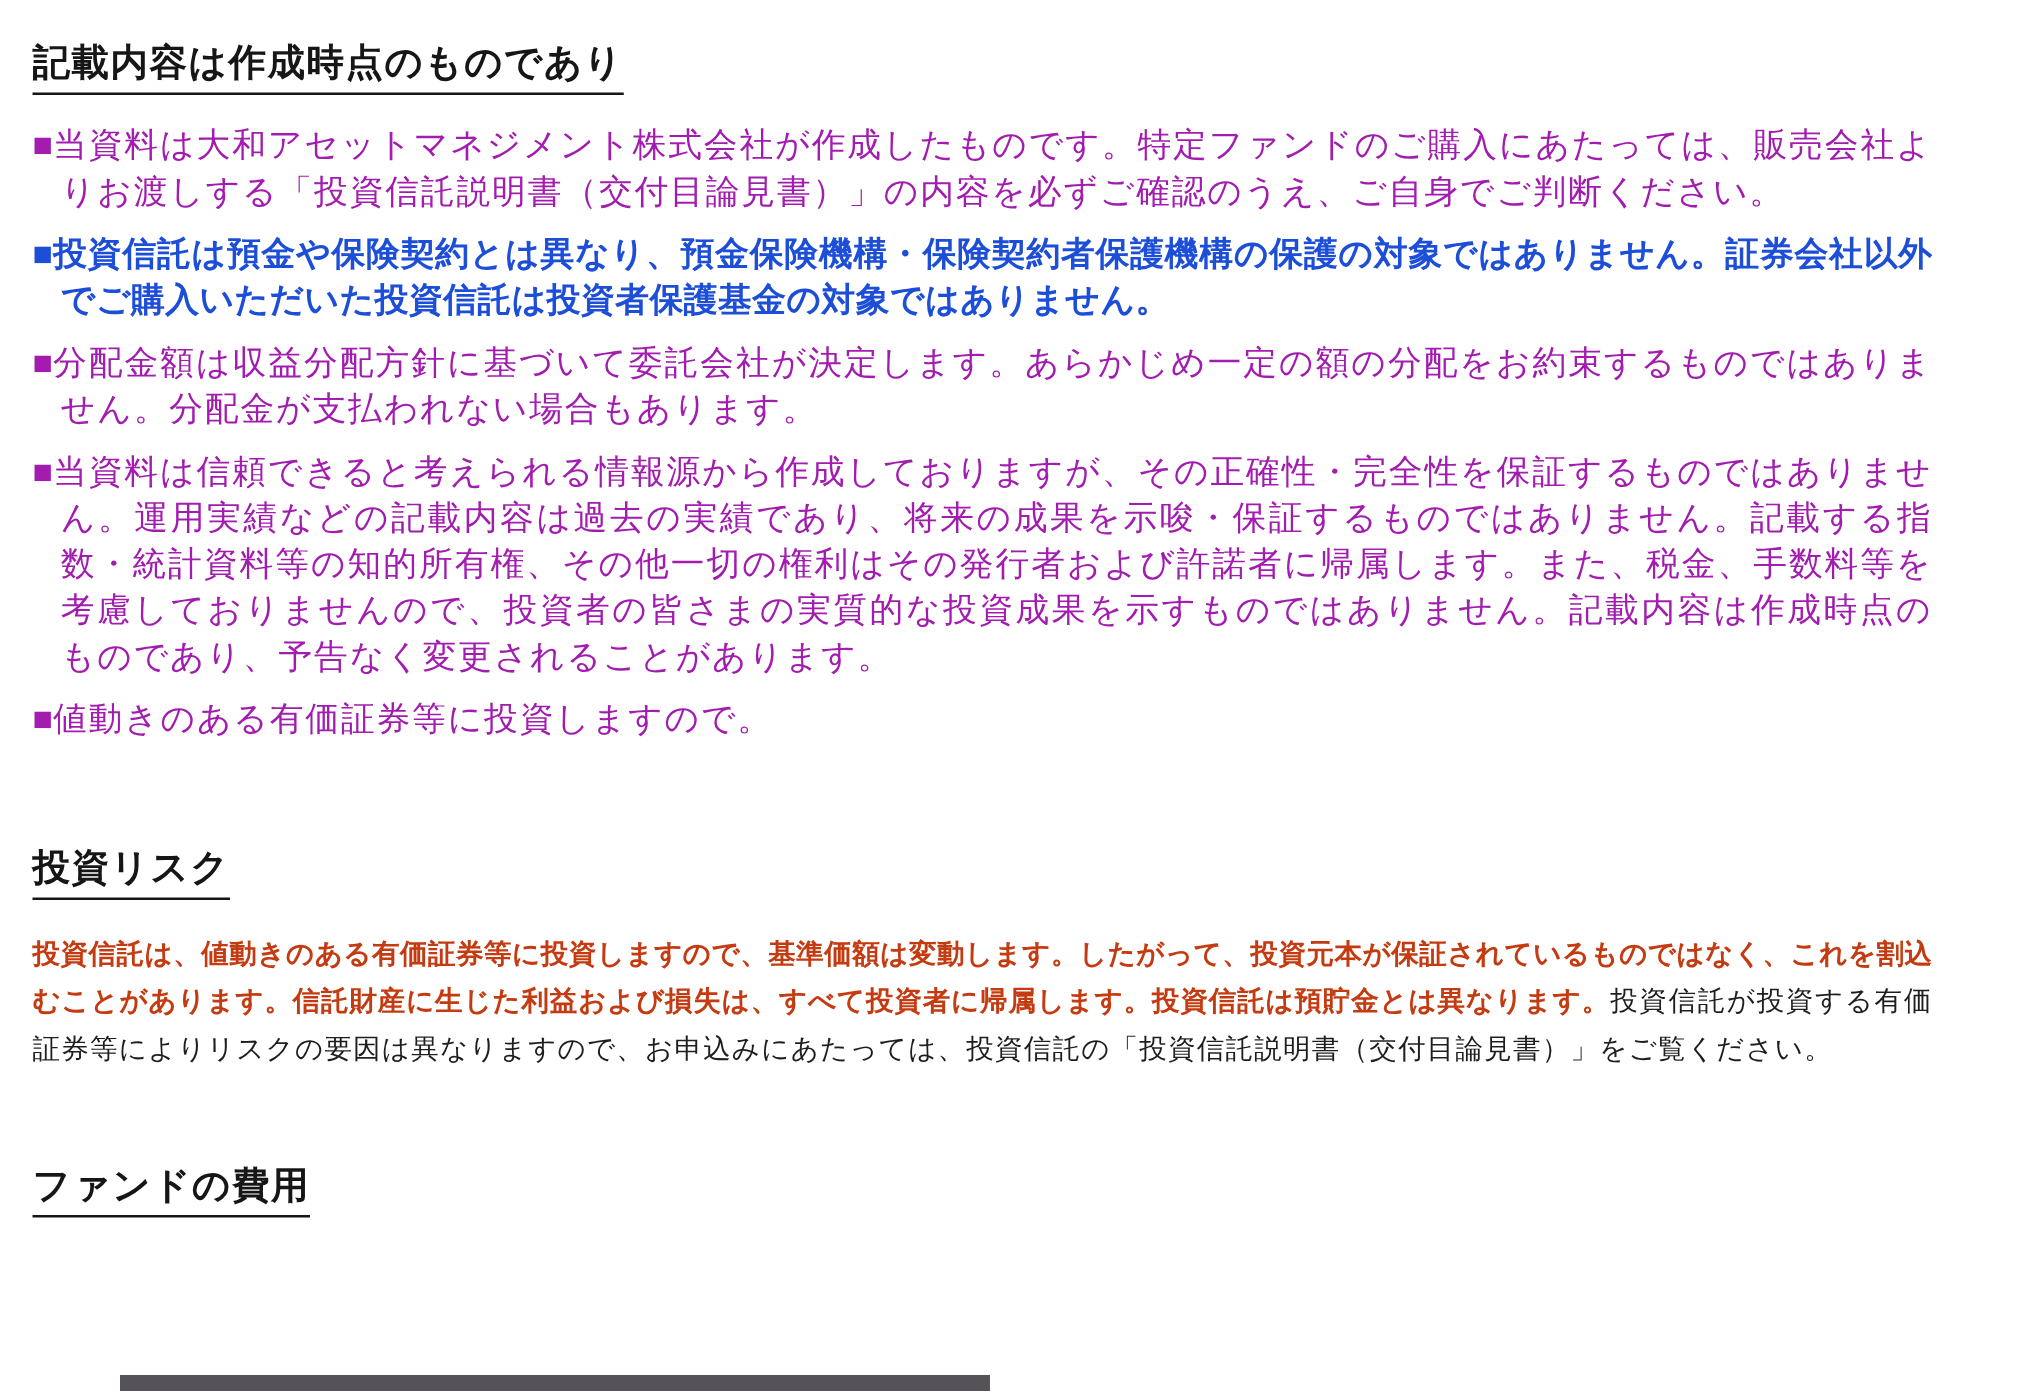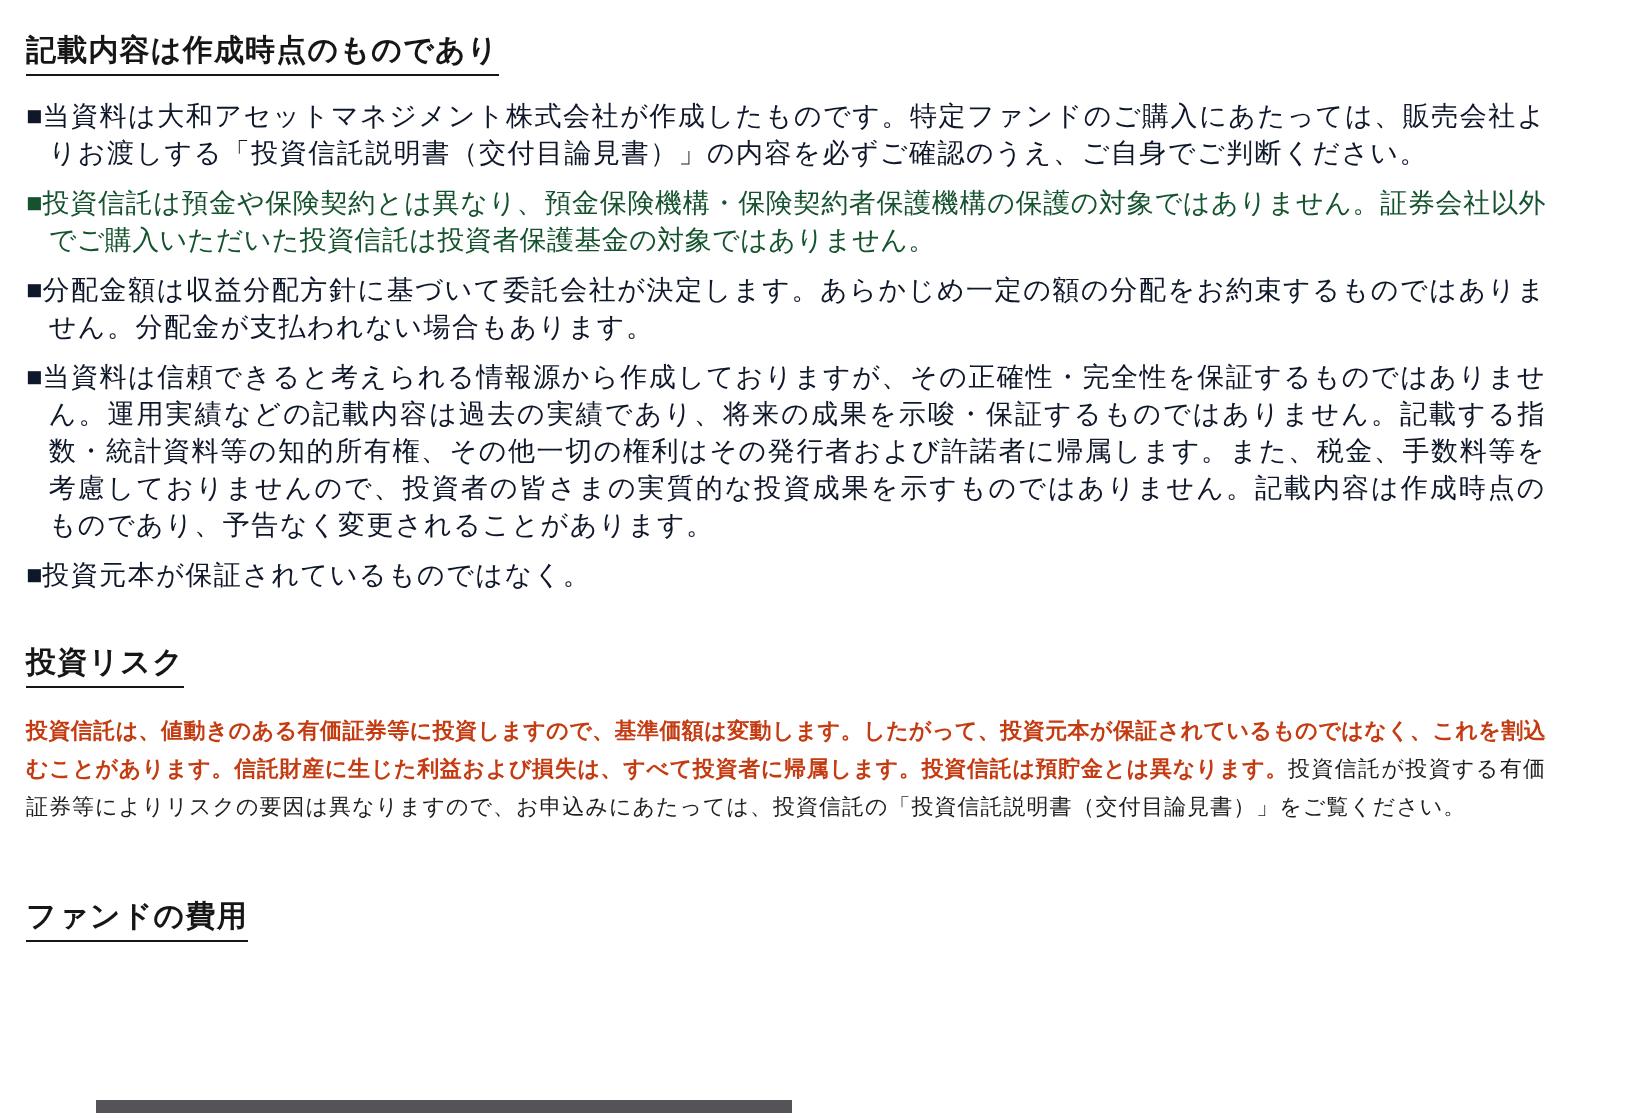--- a/index.html
+++ b/index.html
@@ -28,29 +28,29 @@
   }
   .notice-list { margin-top: 22px; }
   .bullet {
     font-size: 27px;
     line-height: 37px;
     letter-spacing: 0.055em;
     text-align: justify;
     padding-left: 0.84em;
     text-indent: -0.84em;
     margin-bottom: 13px;
-    color: #0f172a;
+    color: #a21caf;
   }
   .bullet .marker { letter-spacing: 0; }
   .bullet.em {
-    color: #14532d;
-    font-weight: normal;
+    color: #1d4ed8;
+    font-weight: bold;
     letter-spacing: 0.015em;
   }
-  .risk-section { margin-top: 48px; }
+  .risk-section { margin-top: 80px; }
   .risk-paragraph {
     margin-top: 24px;
     font-size: 22px;
     line-height: 38px;
     text-align: justify;
     letter-spacing: 0.045em;
   }
   .risk-paragraph .em-text {
     color: #c43b11;
     font-weight: bold;
@@ -78,21 +78,21 @@
     <div class="notice-list">
   <p class="bullet"><span class="marker">■</span><span class="btext">当資料は大和アセットマネジメント株式会社が作成したものです。特定ファンドのご購入にあたっては、販売会社よりお渡しする「投資信託説明書（交付目論見書）」の内容を必ずご確認のうえ、ご自身でご判断ください。</span></p>
 
 
   <p class="bullet em"><span class="marker">■</span><span class="btext">投資信託は預金や保険契約とは異なり、預金保険機構・保険契約者保護機構の保護の対象ではありません。証券会社以外でご購入いただいた投資信託は投資者保護基金の対象ではありません。</span></p>
 
   <p class="bullet"><span class="marker">■</span><span class="btext">分配金額は収益分配方針に基づいて委託会社が決定します。あらかじめ一定の額の分配をお約束するものではありません。分配金が支払われない場合もあります。</span></p>
 
   <p class="bullet"><span class="marker">■</span><span class="btext">当資料は信頼できると考えられる情報源から作成しておりますが、その正確性・完全性を保証するものではありません。運用実績などの記載内容は過去の実績であり、将来の成果を示唆・保証するものではありません。記載する指数・統計資料等の知的所有権、その他一切の権利はその発行者および許諾者に帰属します。また、税金、手数料等を考慮しておりませんので、投資者の皆さまの実質的な投資成果を示すものではありません。記載内容は作成時点のものであり、予告なく変更されることがあります。</span></p>
 
-  <p class="bullet"><span class="marker">■</span><span class="btext">投資元本が保証されているものではなく。</span></p>
+  <p class="bullet"><span class="marker">■</span><span class="btext">値動きのある有価証券等に投資しますので。</span></p>
 </div>
   </div>
 
   <div class="risk-section">
     <h1 class="section-heading">
       <span class="hd-inner">投資リスク</span>
     </h1>
     <p class="risk-paragraph"><span class="em-text">投資信託は、値動きのある有価証券等に投資しますので、基準価額は変動します。したがって、投資元本が保証されているものではなく、これを割込むことがあります。信託財産に生じた利益および損失は、すべて投資者に帰属します。投資信託は預貯金とは異なります。</span><span>投資信託が投資する有価証券等によりリスクの要因は異なりますので、お申込みにあたっては、投資信託の「投資信託説明書（交付目論見書）」をご覧ください。</span></p>
   </div>
 

